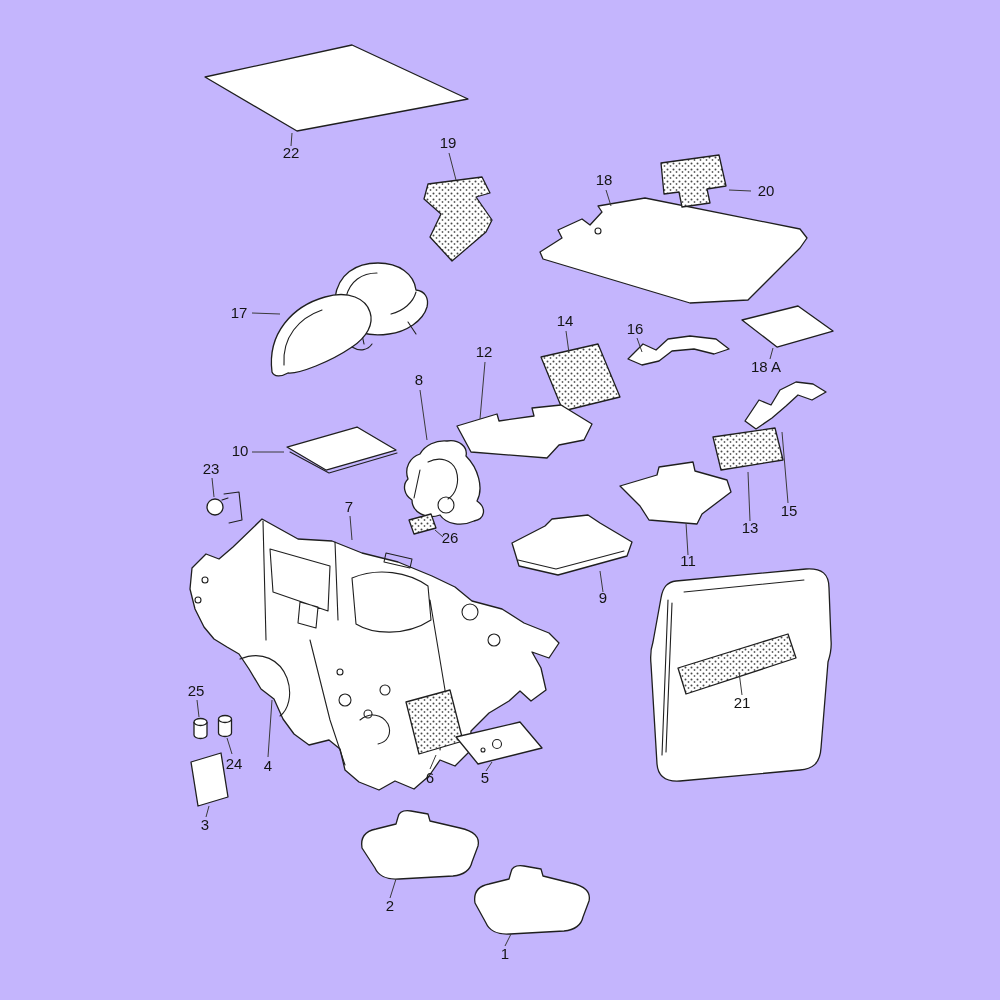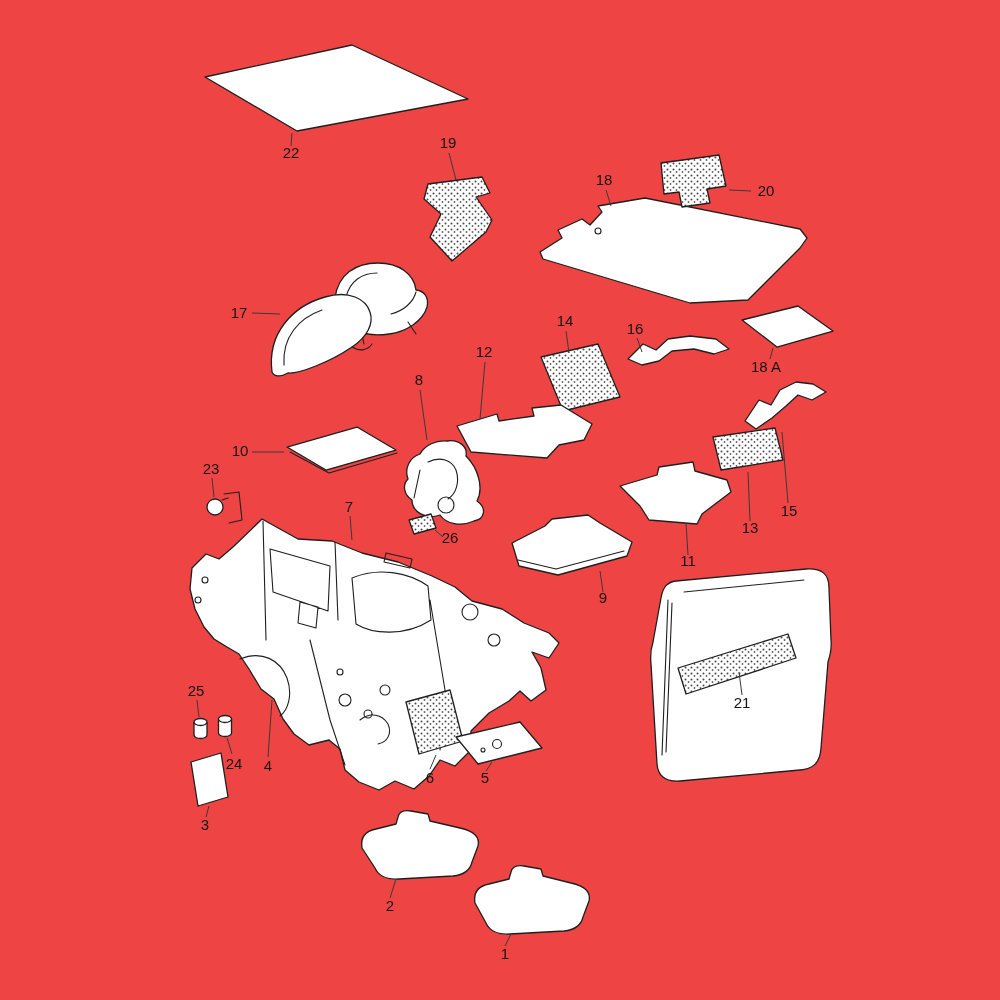--- a/index.html
+++ b/index.html
@@ -1,16 +1,16 @@
 <!DOCTYPE html>
 <html><head>
 <meta charset="utf-8">
 <style>
   html,body{margin:0;padding:0;background:#ffffff;}
-  .canvas{position:relative;width:1000px;height:1000px;background:#ef4444;overflow:hidden;}
+  .canvas{position:relative;width:1000px;height:1000px;background:#c4b5fd;overflow:hidden;}
   svg{display:block;}
   .ol{fill:#ffffff;stroke:#1f1f1f;stroke-width:1.3;stroke-linejoin:round;}
   .st{stroke:#1f1f1f;stroke-width:1.3;stroke-linejoin:round;}
   .dt{fill:none;stroke:#1f1f1f;stroke-width:1.1;stroke-linejoin:round;stroke-linecap:round;}
   .ld{stroke:#3a3a3a;stroke-width:1;fill:none;}
   text.lbl{font-family:"Liberation Sans", sans-serif;font-size:15px;fill:#141414;text-anchor:middle;}
 </style>
 </head>
 <body>
 

